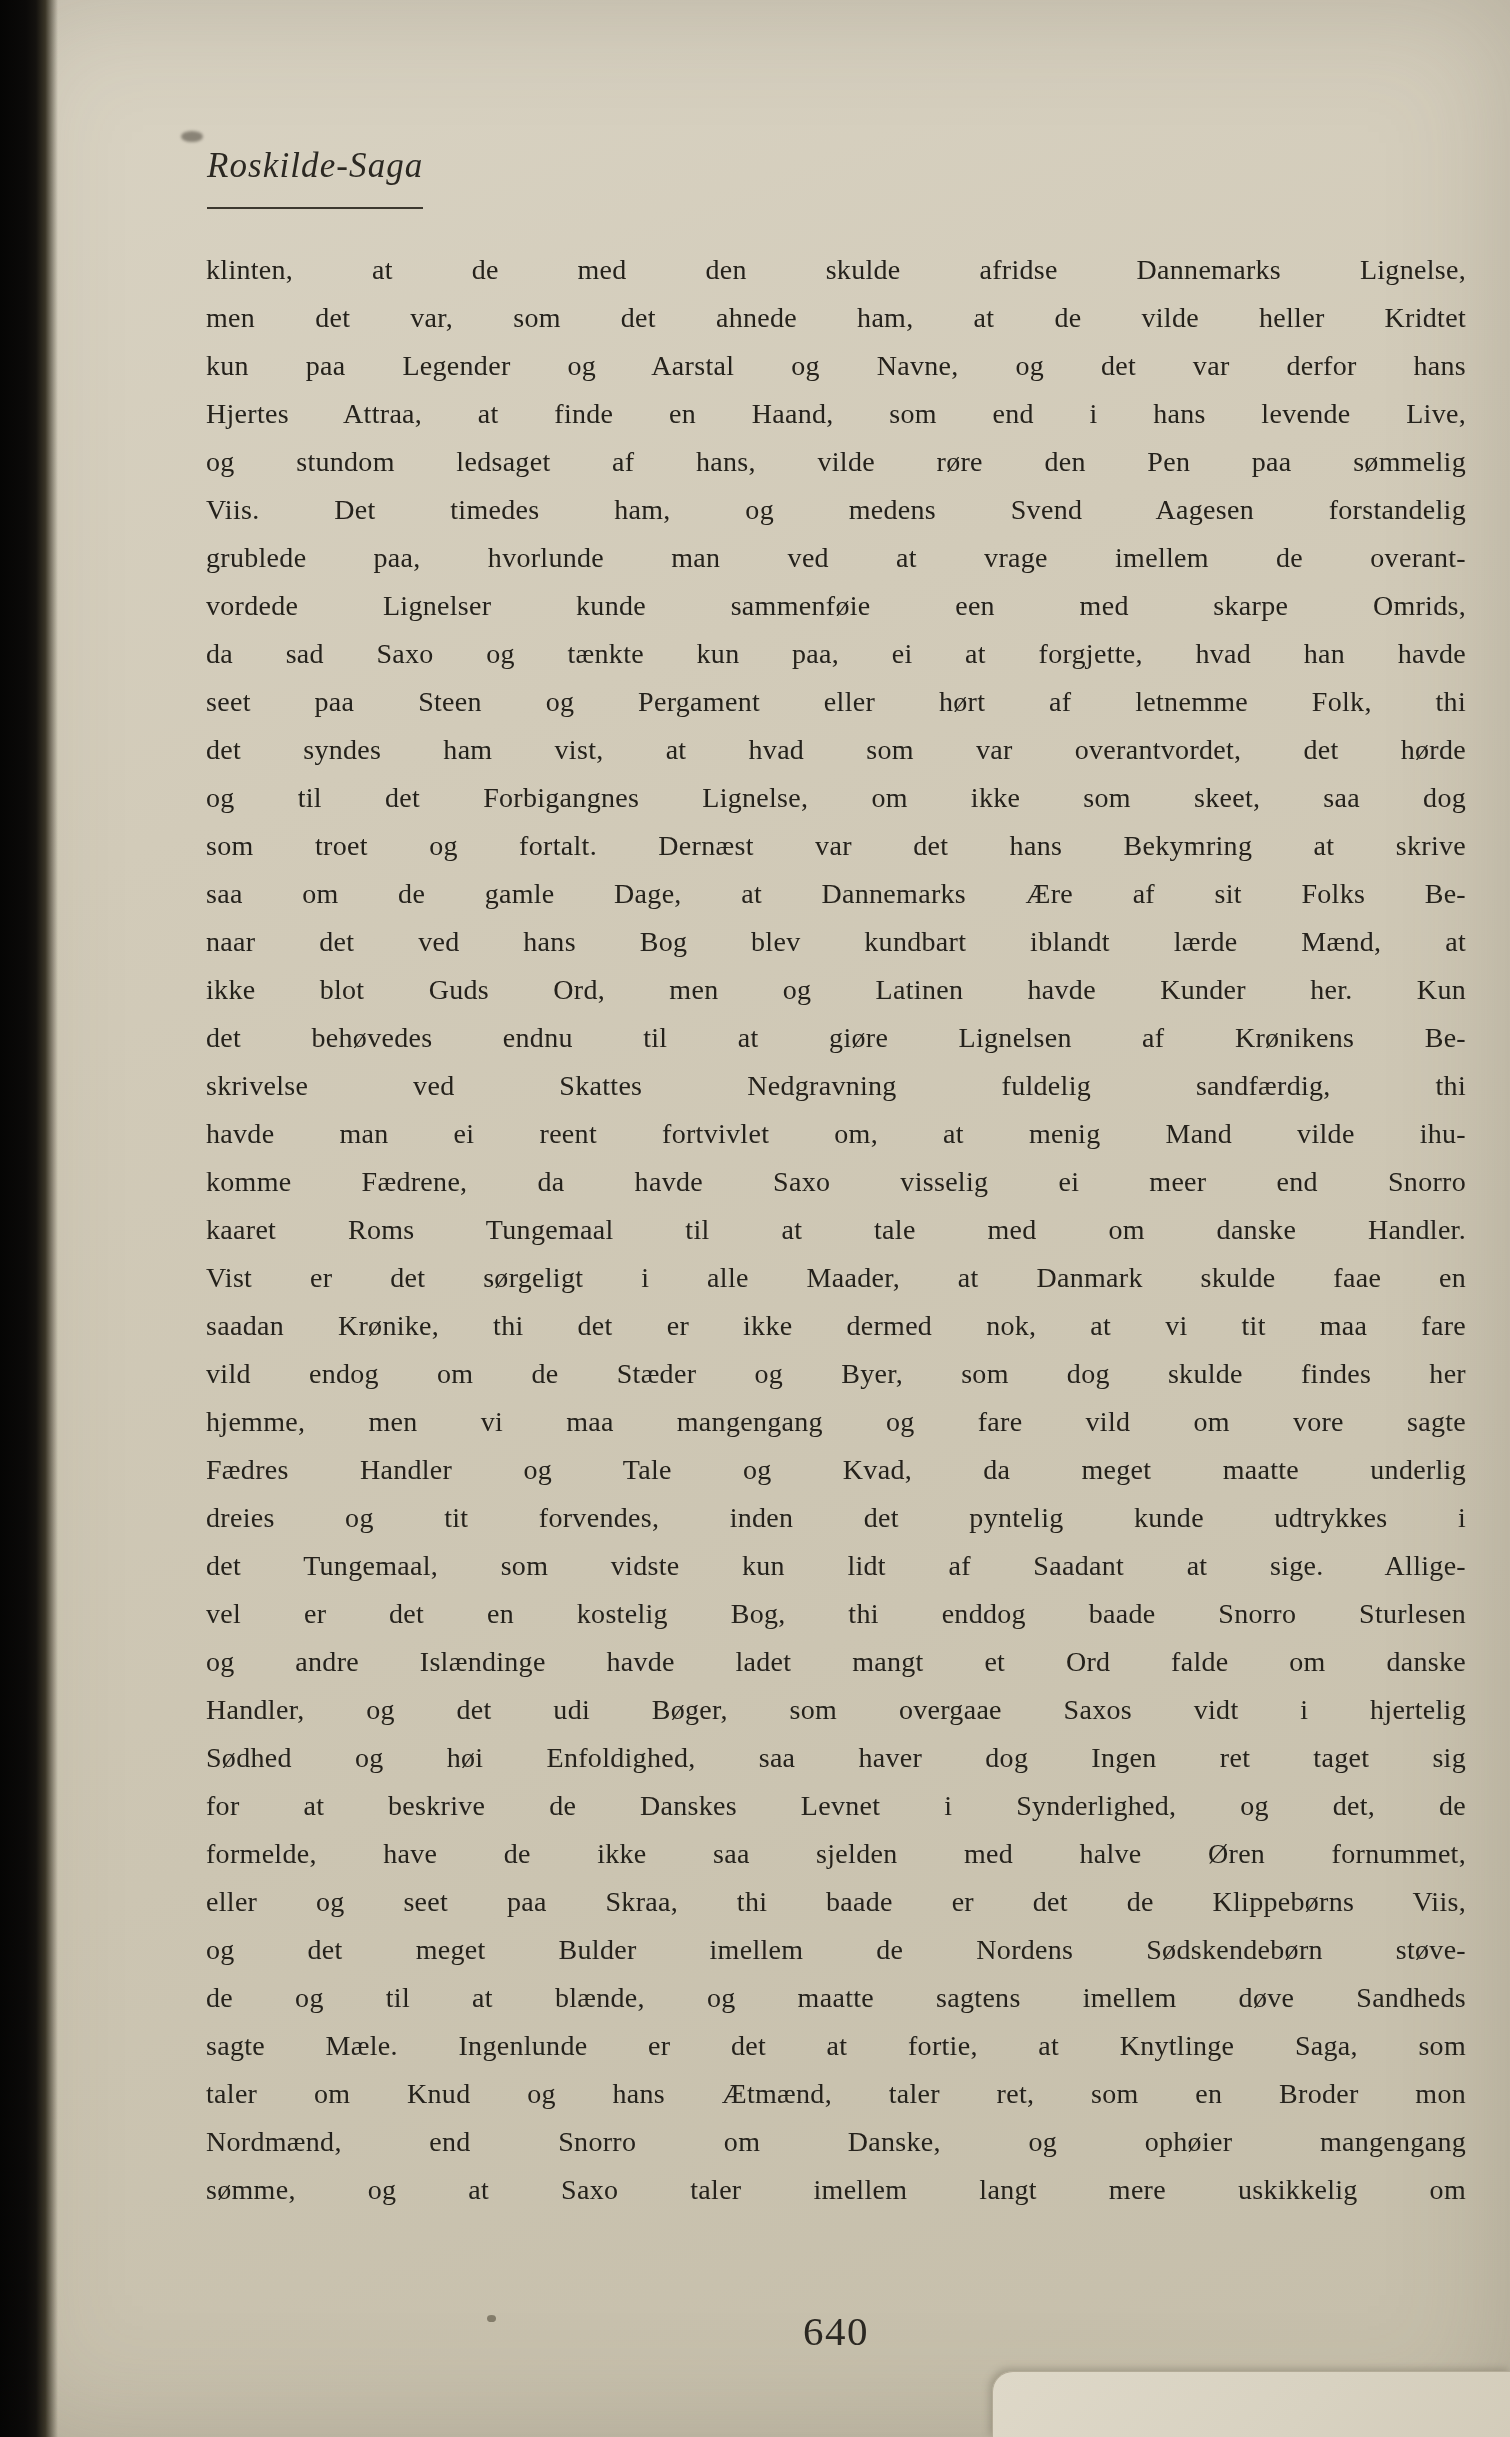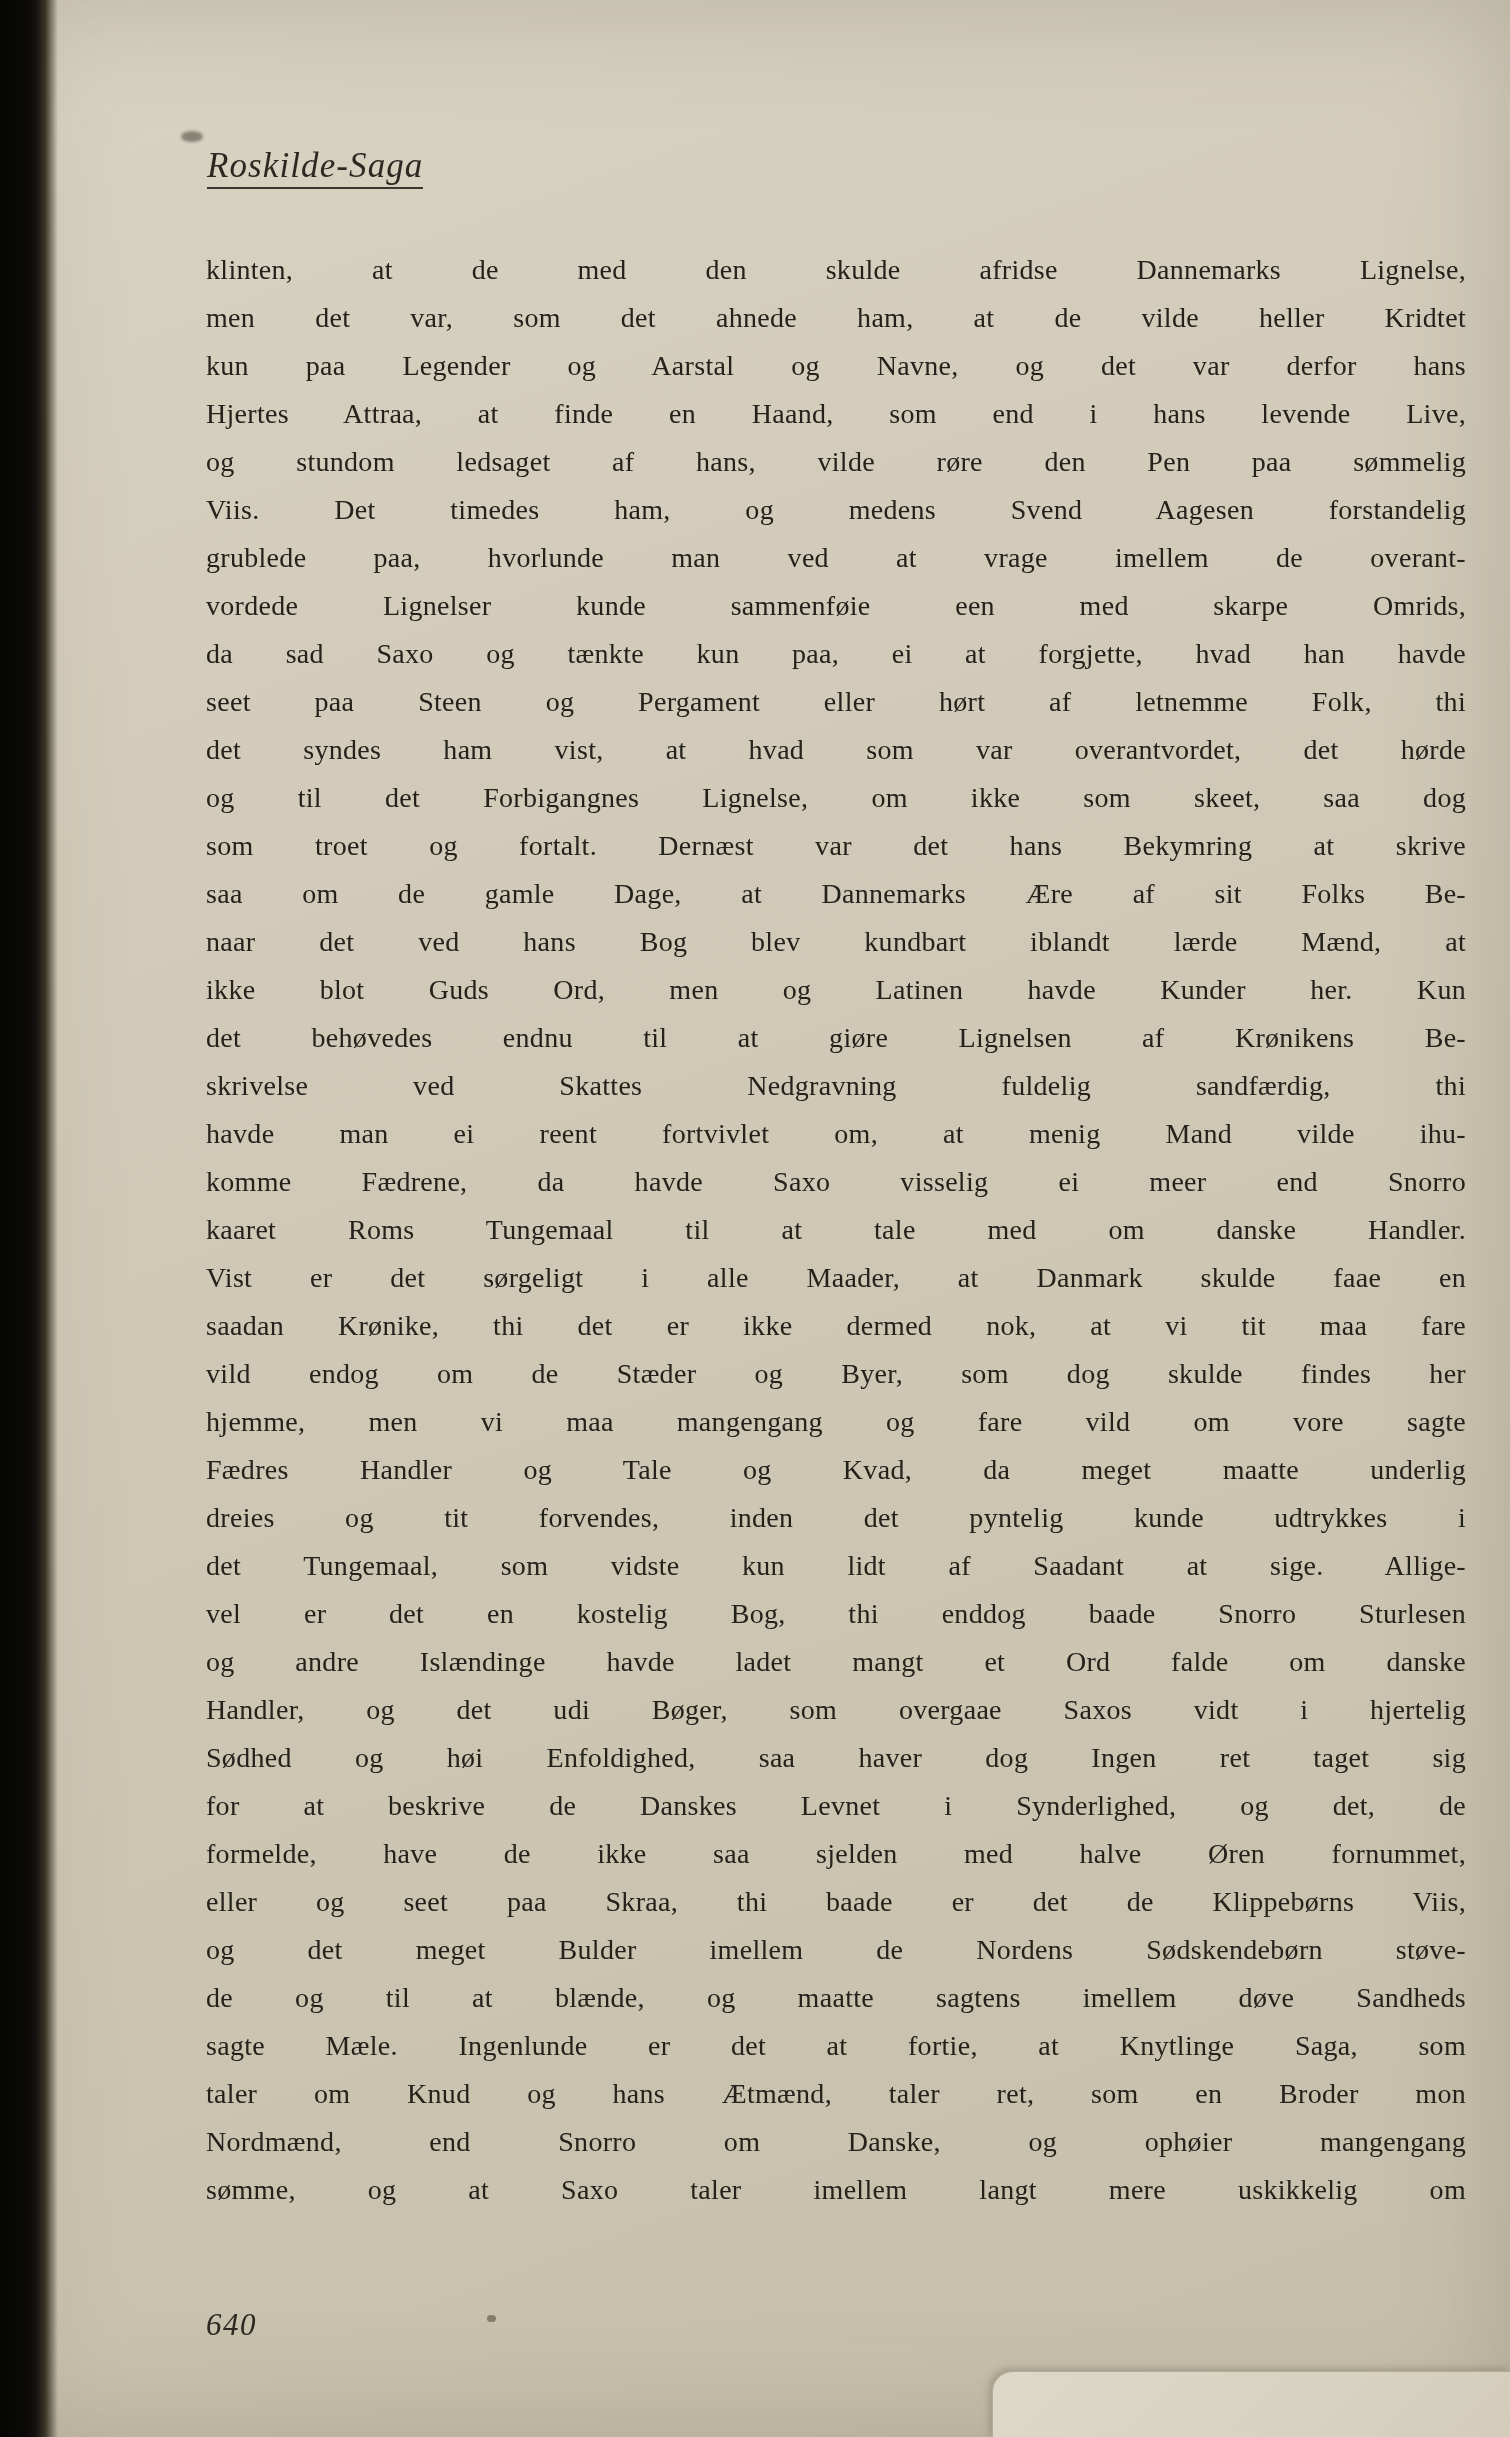--- a/index.html
+++ b/index.html
@@ -27,21 +27,21 @@
       #3a3527 78%, rgba(170,162,138,0) 100%);
   }
   .page-header {
     position: absolute;
     left: 207px;
     top: 146px;
     font-style: italic;
     font-size: 35px;
     letter-spacing: 1.1px;
     color: #2b2822;
-    padding-bottom: 1px;
+    padding-bottom: 21px;
     border-bottom: 2.2px solid #3c382f;
   }
   .body-text {
     position: absolute;
     left: 206px;
     top: 246px;
     width: 1260px;
   }
   .text-line {
     font-size: 28px;
@@ -52,25 +52,24 @@
     text-align-last: justify;
     color: #25221c;
     white-space: normal;
     overflow: hidden;
   }
   .page-number {
     position: absolute;
     left: 206px;
     top: 2307px;
     width: 1260px;
-    text-align: left;
-    font-size: 31px;
+    text-align: center;
+    font-size: 41px;
     letter-spacing: 1.5px;
     color: #2b2822;
-    font-style: italic;
   }
   .next-page-edge {
     position: absolute;
     left: 992px;
     top: 2371px;
     right: 0;
     bottom: 0;
     background: linear-gradient(135deg, #ded8c8 0%, #d8d2c1 60%, #d3ccba 100%);
     border-top-left-radius: 21px;
     border-top: 1.5px solid #b3ab97;

